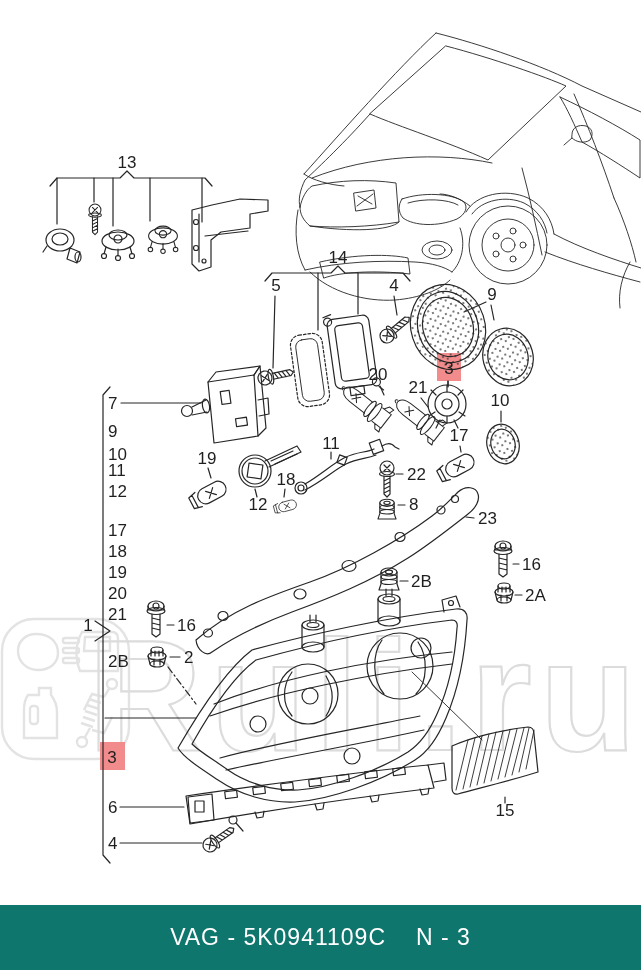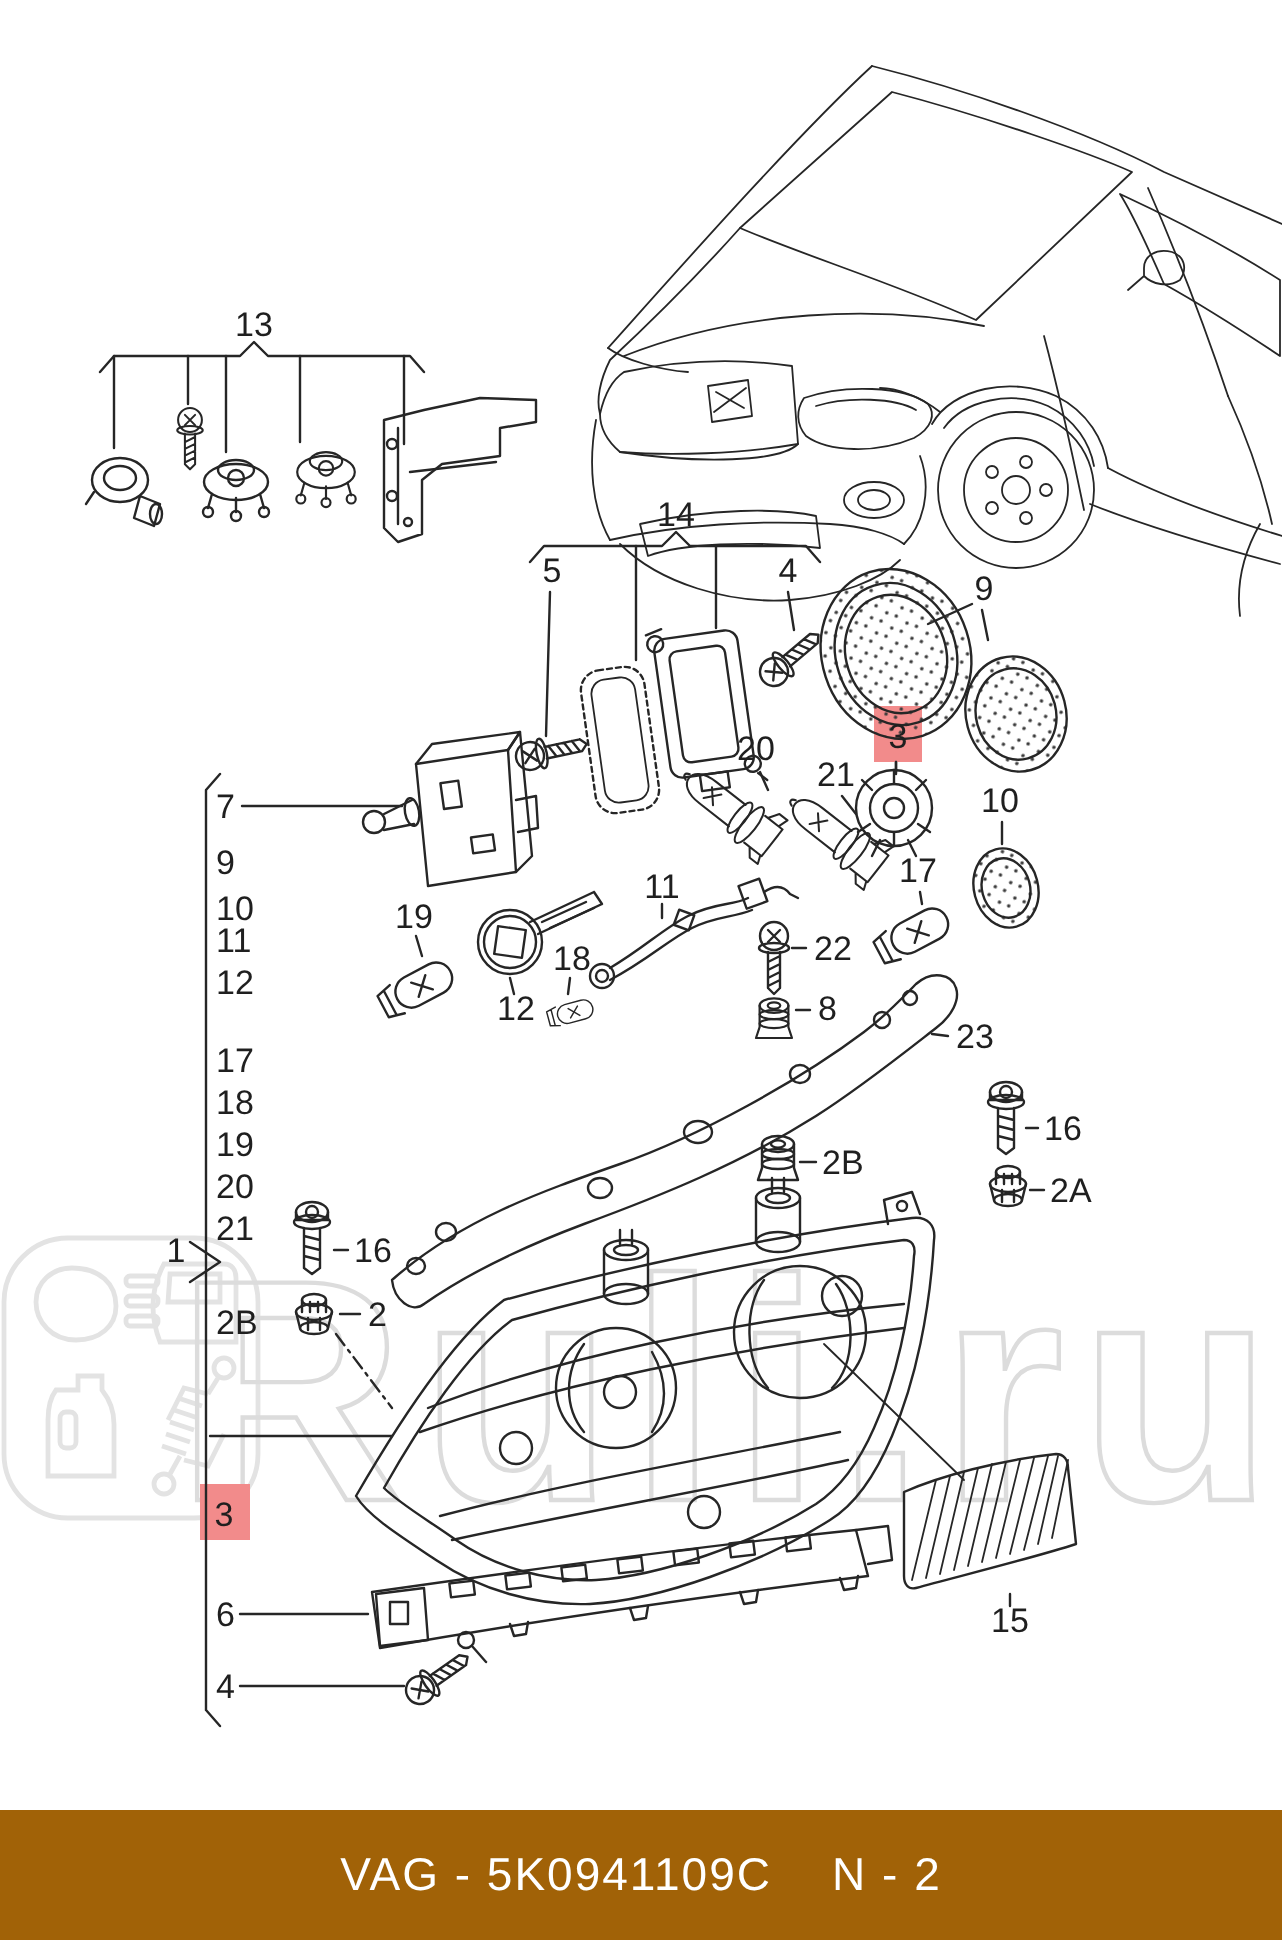--- a/index.html
+++ b/index.html
@@ -9,21 +9,21 @@
   .diagram{stroke:#262626;fill:none;stroke-width:1.2;stroke-linecap:round;stroke-linejoin:round;}
   .thin{stroke-width:0.9;}
   .labels text{font-family:"Liberation Sans",sans-serif;font-size:17px;fill:#1f1f1f;stroke:none;}
   .labels text.mid{text-anchor:middle;}
   .wm{stroke:#e3e3e3;fill:none;stroke-width:2.4;}
   .wm-text{font-family:"Liberation Sans",sans-serif;font-weight:bold;font-size:158px;
            fill:none;stroke:#dcdcdc;stroke-width:2.2;letter-spacing:8px;}
   .hl{fill:#f28b8b;stroke:none;}
   .hl-num{font-size:19px;fill:#c23434;text-anchor:middle;}
   .dots-ell{stroke:#262626;stroke-width:1.2;}
-  .footer{position:absolute;left:0;top:905px;width:641px;height:65px;background:#a16207;
+  .footer{position:absolute;left:0;top:905px;width:641px;height:65px;background:#0f766e;
           display:flex;align-items:center;justify-content:center;gap:30px;
           color:#fff;font-size:23px;letter-spacing:1px;}
 </style>
 </head>
 <body>
 
 <div class="page">
 <svg width="641" height="970" viewBox="0 0 641 970">
   <defs>
     <pattern id="dots" width="8" height="8" patternUnits="userSpaceOnUse">
@@ -396,15 +396,15 @@
     <text x="108" y="667">2B</text>
     <text class="hl-num" x="112" y="763">3</text>
     <text x="108" y="813">6</text>
     <text x="108" y="849">4</text>
     <text class="mid" x="505" y="816">15</text>
   </g>
 </svg>
 
 <div class="footer">
   <span>VAG - 5K0941109C</span>
-  <span>N - 2</span>
+  <span>N - 3</span>
 </div>
 </div>
 
 </body></html>

